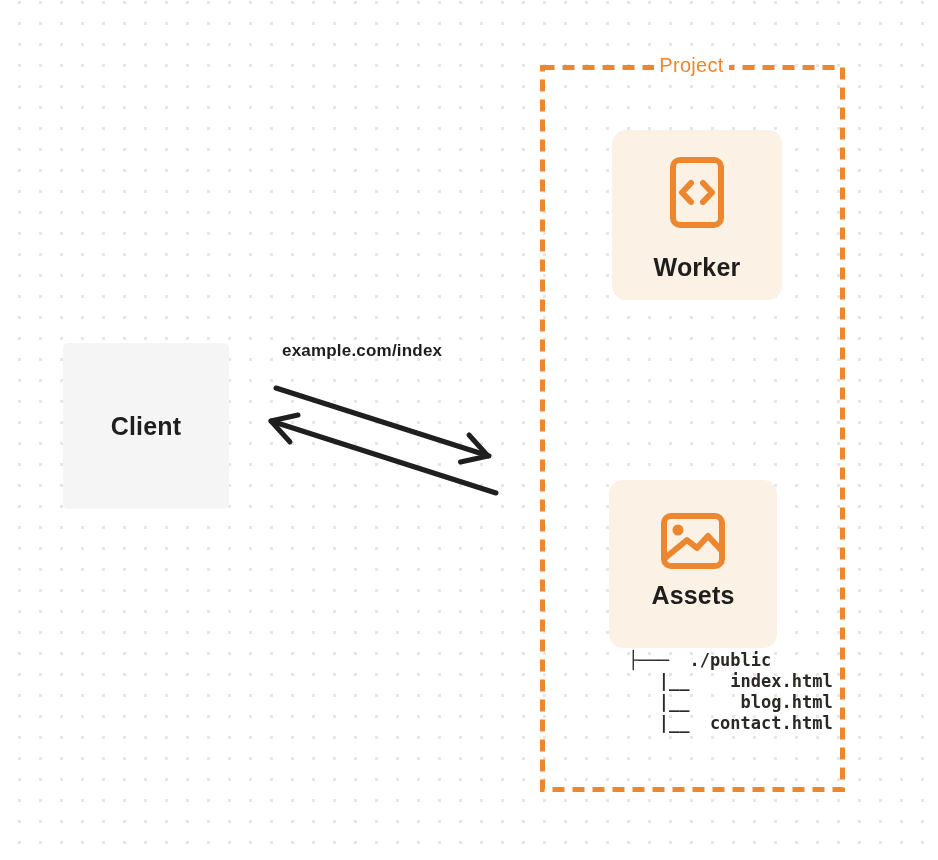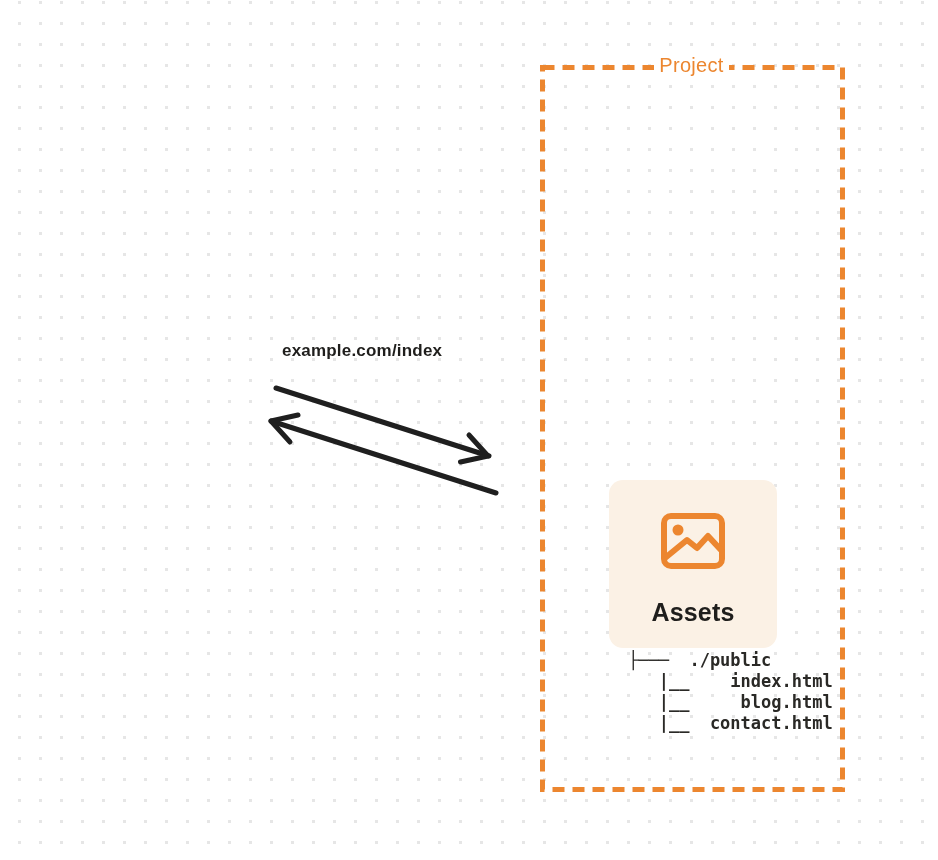--- a/index.html
+++ b/index.html
@@ -45,21 +45,21 @@
   }
 
   .card{
     position:absolute;background:var(--card_bg);border-radius:14px;
     display:flex;flex-direction:column;align-items:center;
   }
   .card.worker{left:612px;top:130px;width:170px;height:170px;padding-top:27px;}
   .card.assets{left:609px;top:480px;width:168px;height:168px;padding-top:33px;}
   .card .icon{display:block;}
   .card.worker .node-label{margin-top:25px;}
-  .card.assets .node-label{margin-top:29px;}
+  .card.assets .node-label{margin-top:12px;}
   .icon-stroke{fill:none;stroke:var(--orange);stroke-width:6;stroke-linejoin:round;stroke-linecap:round;}
   .icon-fill{fill:var(--orange);}
 
   .file-tree{
     position:absolute;left:585px;top:650px;
     font-family:"DejaVu Sans Mono","Liberation Mono",monospace;
     font-size:17px;line-height:21px;font-weight:700;color:#2A2926;
     white-space:pre;
     margin-left:43px;
   }
@@ -74,27 +74,38 @@
     <g>
       <path class="arrow" d="M276 388 L489 456"></path>
       <path class="arrow" d="M460.5 462 L488 456 L469 435"></path>
     </g>
     <g>
       <path class="arrow" d="M496 493 L271 421"></path>
       <path class="arrow" d="M298 415 L271 421 L290 442"></path>
     </g>
   </svg>
 
+  <div class="client-node">
+    <span class="node-label">Client</span>
+  </div>
 
   <div class="request-label">example.com/index</div>
 
   <div class="project-title-wrap">
     <span class="project-title">Project</span>
   </div>
 
+  <div class="card worker">
+    <svg class="icon" width="54" height="71" viewBox="0 0 54 71" xmlns="http://www.w3.org/2000/svg">
+      <rect class="icon-stroke" x="3" y="3" width="48" height="65" rx="7"></rect>
+      <path class="icon-stroke" d="M21 26 L12 35.5 L21 45"></path>
+      <path class="icon-stroke" d="M33 26 L42 35.5 L33 45"></path>
+    </svg>
+    <span class="node-label">Worker</span>
+  </div>
 
   <div class="card assets">
     <svg class="icon" width="64" height="56" viewBox="0 0 64 56" xmlns="http://www.w3.org/2000/svg">
       <rect class="icon-stroke" x="3" y="3" width="58" height="50" rx="7"></rect>
       <circle class="icon-fill" cx="17" cy="17" r="5.5"></circle>
       <path class="icon-stroke" d="M4 45 L26 27 L36 35 L47 23 L60 37"></path>
     </svg>
     <span class="node-label">Assets</span>
   </div>
 

